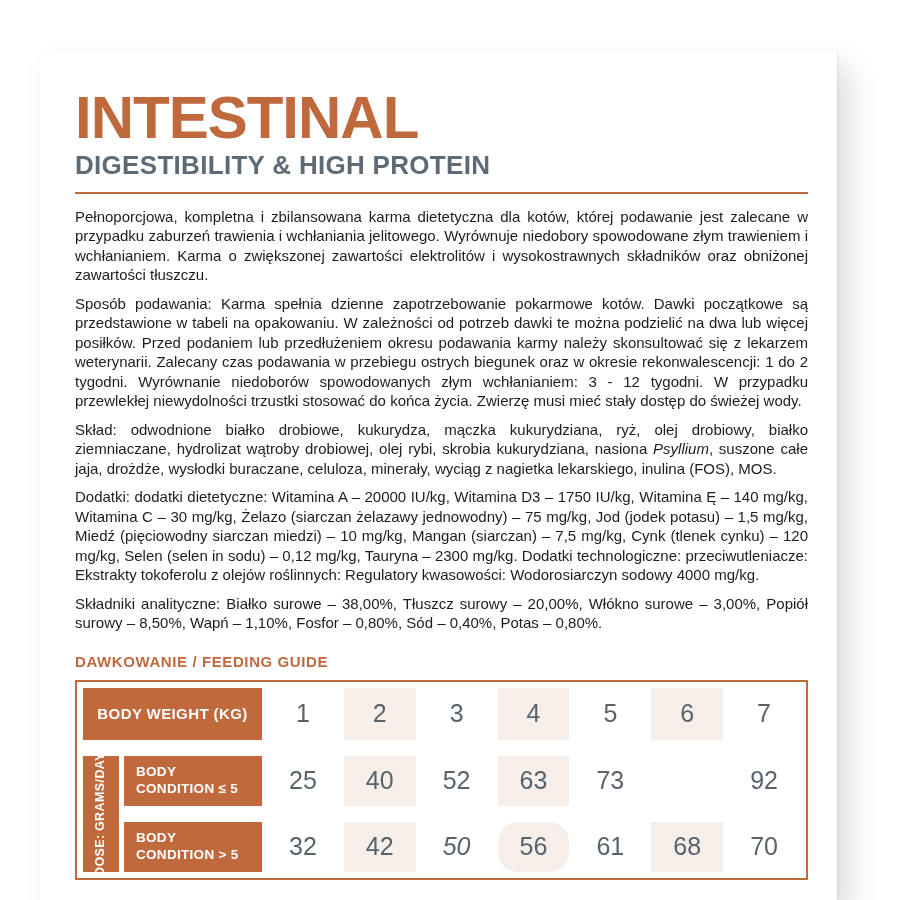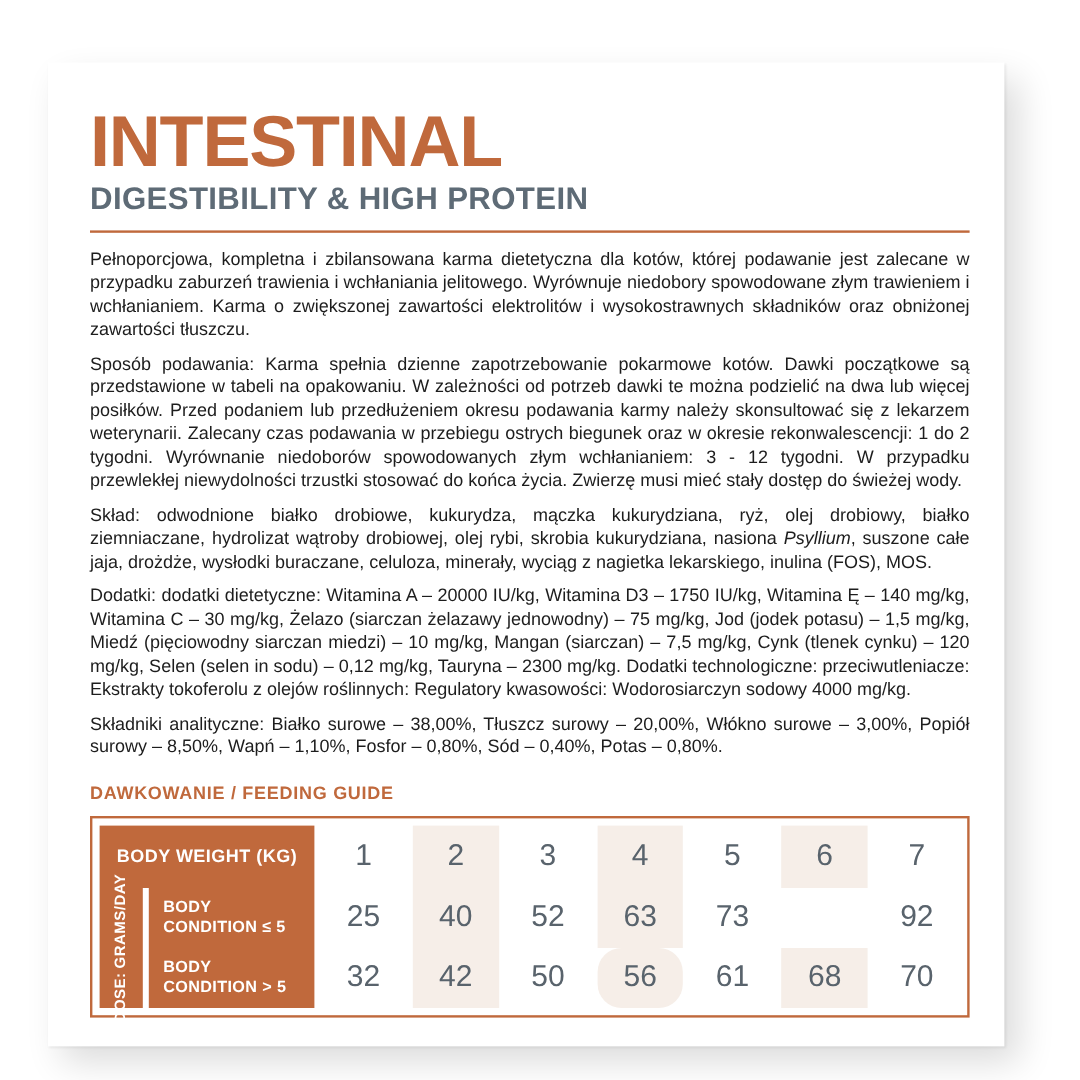--- a/index.html
+++ b/index.html
@@ -37,21 +37,21 @@
     margin-top:20px;
     color:var(--accent);font-size:15px;font-weight:700;letter-spacing:.6px;
   }
   .fg-table{
     margin-top:10px;
     border:2px solid var(--accent);
     padding:6px;
     display:grid;
     grid-template-columns:36px 138px repeat(7,1fr);
     grid-template-rows:52px 50px 50px;
-    gap:0 5px;
+    gap:16px 5px;
   }
   .obox{
     background:var(--accent);color:#fff;font-weight:700;
     display:flex;align-items:center;justify-content:center;
   }
   .fg-weightlabel{grid-row:1;grid-column:1 / span 2;font-size:15px;letter-spacing:.4px;}
   .fg-doselabel{
     grid-row:2 / span 2;grid-column:1;
     writing-mode:vertical-rl;transform:rotate(180deg);
     font-size:12.5px;letter-spacing:.4px;line-height:1.25;
@@ -111,21 +111,21 @@
         <div class="cell shaded" style="grid-area: 1 / 8;">6</div>
         <div class="cell" style="grid-area: 1 / 9;">7</div>
         <div class="cell" style="grid-area: 2 / 3;">25</div>
         <div class="cell shaded" style="grid-area: 2 / 4;">40</div>
         <div class="cell" style="grid-area: 2 / 5;">52</div>
         <div class="cell shaded" style="grid-area: 2 / 6;">63</div>
         <div class="cell" style="grid-area: 2 / 7;">73</div>
         <div class="cell" style="grid-area: 2 / 9;">92</div>
         <div class="cell" style="grid-area: 3 / 3;">32</div>
         <div class="cell shaded" style="grid-area: 3 / 4;">42</div>
-        <div class="cell" style="grid-area: 3 / 5;">50</div>
+        <div class="cell" style="grid-area: 3 / 5; font-style: italic;">50</div>
         <div class="cell shaded" style="grid-area: 3 / 6; border-radius: 20px;">56</div>
         <div class="cell" style="grid-area: 3 / 7;">61</div>
         <div class="cell shaded" style="grid-area: 3 / 8;">68</div>
         <div class="cell" style="grid-area: 3 / 9;">70</div>
       </div>
 
   </div>
 </div>
 
 </body></html>

